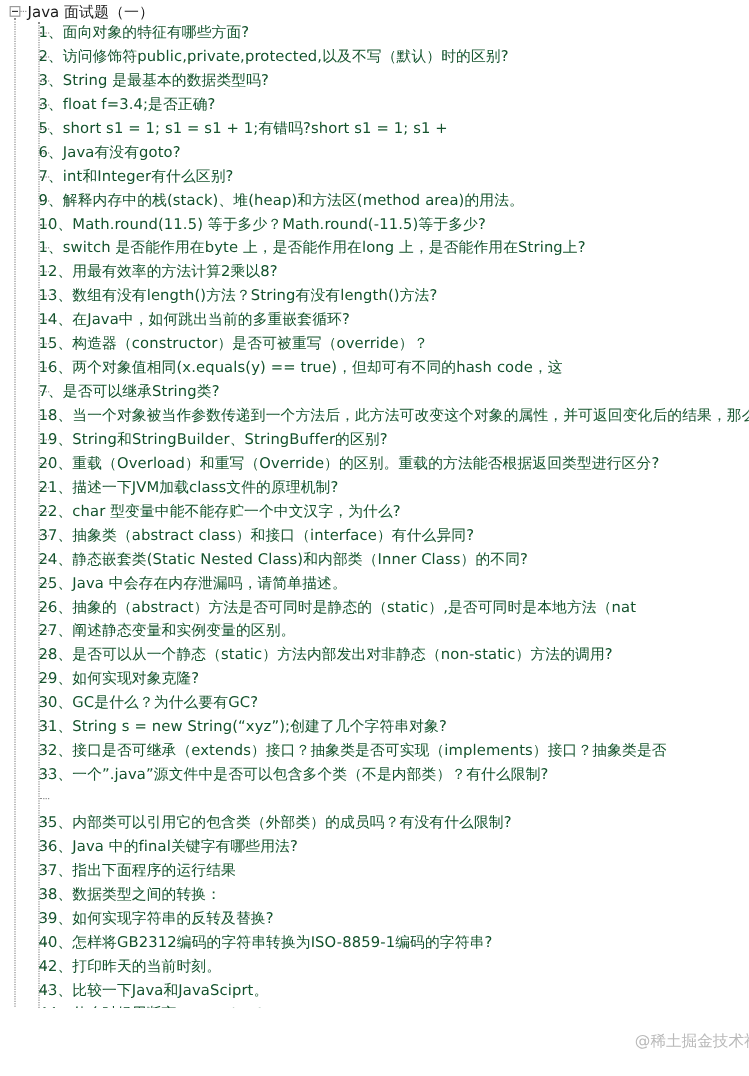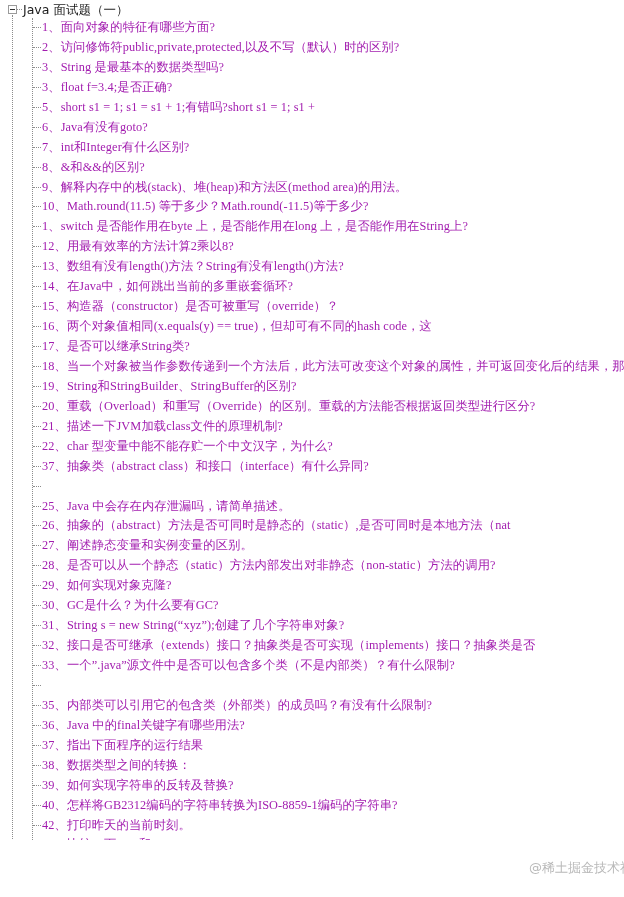--- a/index.html
+++ b/index.html
@@ -96,27 +96,26 @@
   }
   .item .hconn {
     position: absolute;
     left: 33px;
     top: 10px;
     width: 8px;
     border-top: 1px dotted #8c8c8c;
   }
   .item .label {
     position: absolute;
-    left: 42px;
+    left: 32px;
     top: 1px;
     font-size: 12.3px;
     line-height: 18px;
-    color: #a21caf;
+    color: #14532d;
     letter-spacing: 0.1px;
-    font-family: Liberation Serif, serif;
   }
   .watermark {
     position: absolute;
     left: 486px;
     top: 859px;
     font-size: 13px;
     color: #b9b9b9;
     white-space: nowrap;
     font-family: "DejaVu Sans", "Liberation Sans", sans-serif;
     margin-left: 43px;
@@ -159,24 +158,20 @@
       <div class="item">
         <span class="hconn"></span>
         <span class="label">6、Java有没有goto?</span>
       </div>
       <div class="item">
         <span class="hconn"></span>
         <span class="label">7、int和Integer有什么区别?</span>
       </div>
       <div class="item">
         <span class="hconn"></span>
-        <span class="label">8、&amp;和&amp;&amp;的区别?</span>
-      </div>
-      <div class="item">
-        <span class="hconn"></span>
         <span class="label">9、解释内存中的栈(stack)、堆(heap)和方法区(method area)的用法。</span>
       </div>
       <div class="item">
         <span class="hconn"></span>
         <span class="label">10、Math.round(11.5) 等于多少？Math.round(-11.5)等于多少?</span>
       </div>
       <div class="item">
         <span class="hconn"></span>
         <span class="label">1、switch 是否能作用在byte 上，是否能作用在long 上，是否能作用在String上?</span>
       </div>
@@ -195,21 +190,21 @@
       <div class="item">
         <span class="hconn"></span>
         <span class="label">15、构造器（constructor）是否可被重写（override）？</span>
       </div>
       <div class="item">
         <span class="hconn"></span>
         <span class="label">16、两个对象值相同(x.equals(y) == true)，但却可有不同的hash code，这</span>
       </div>
       <div class="item">
         <span class="hconn"></span>
-        <span class="label">17、是否可以继承String类?</span>
+        <span class="label">7、是否可以继承String类?</span>
       </div>
       <div class="item">
         <span class="hconn"></span>
         <span class="label">18、当一个对象被当作参数传递到一个方法后，此方法可改变这个对象的属性，并可返回变化后的结果，那么这</span>
       </div>
       <div class="item">
         <span class="hconn"></span>
         <span class="label">19、String和StringBuilder、StringBuffer的区别?</span>
       </div>
       <div class="item">
@@ -223,20 +218,21 @@
       <div class="item">
         <span class="hconn"></span>
         <span class="label">22、char 型变量中能不能存贮一个中文汉字，为什么?</span>
       </div>
       <div class="item">
         <span class="hconn"></span>
         <span class="label">37、抽象类（abstract class）和接口（interface）有什么异同?</span>
       </div>
       <div class="item">
         <span class="hconn"></span>
+        <span class="label">24、静态嵌套类(Static Nested Class)和内部类（Inner Class）的不同?</span>
       </div>
       <div class="item">
         <span class="hconn"></span>
         <span class="label">25、Java 中会存在内存泄漏吗，请简单描述。</span>
       </div>
       <div class="item">
         <span class="hconn"></span>
         <span class="label">26、抽象的（abstract）方法是否可同时是静态的（static）,是否可同时是本地方法（nat</span>
       </div>
       <div class="item">

